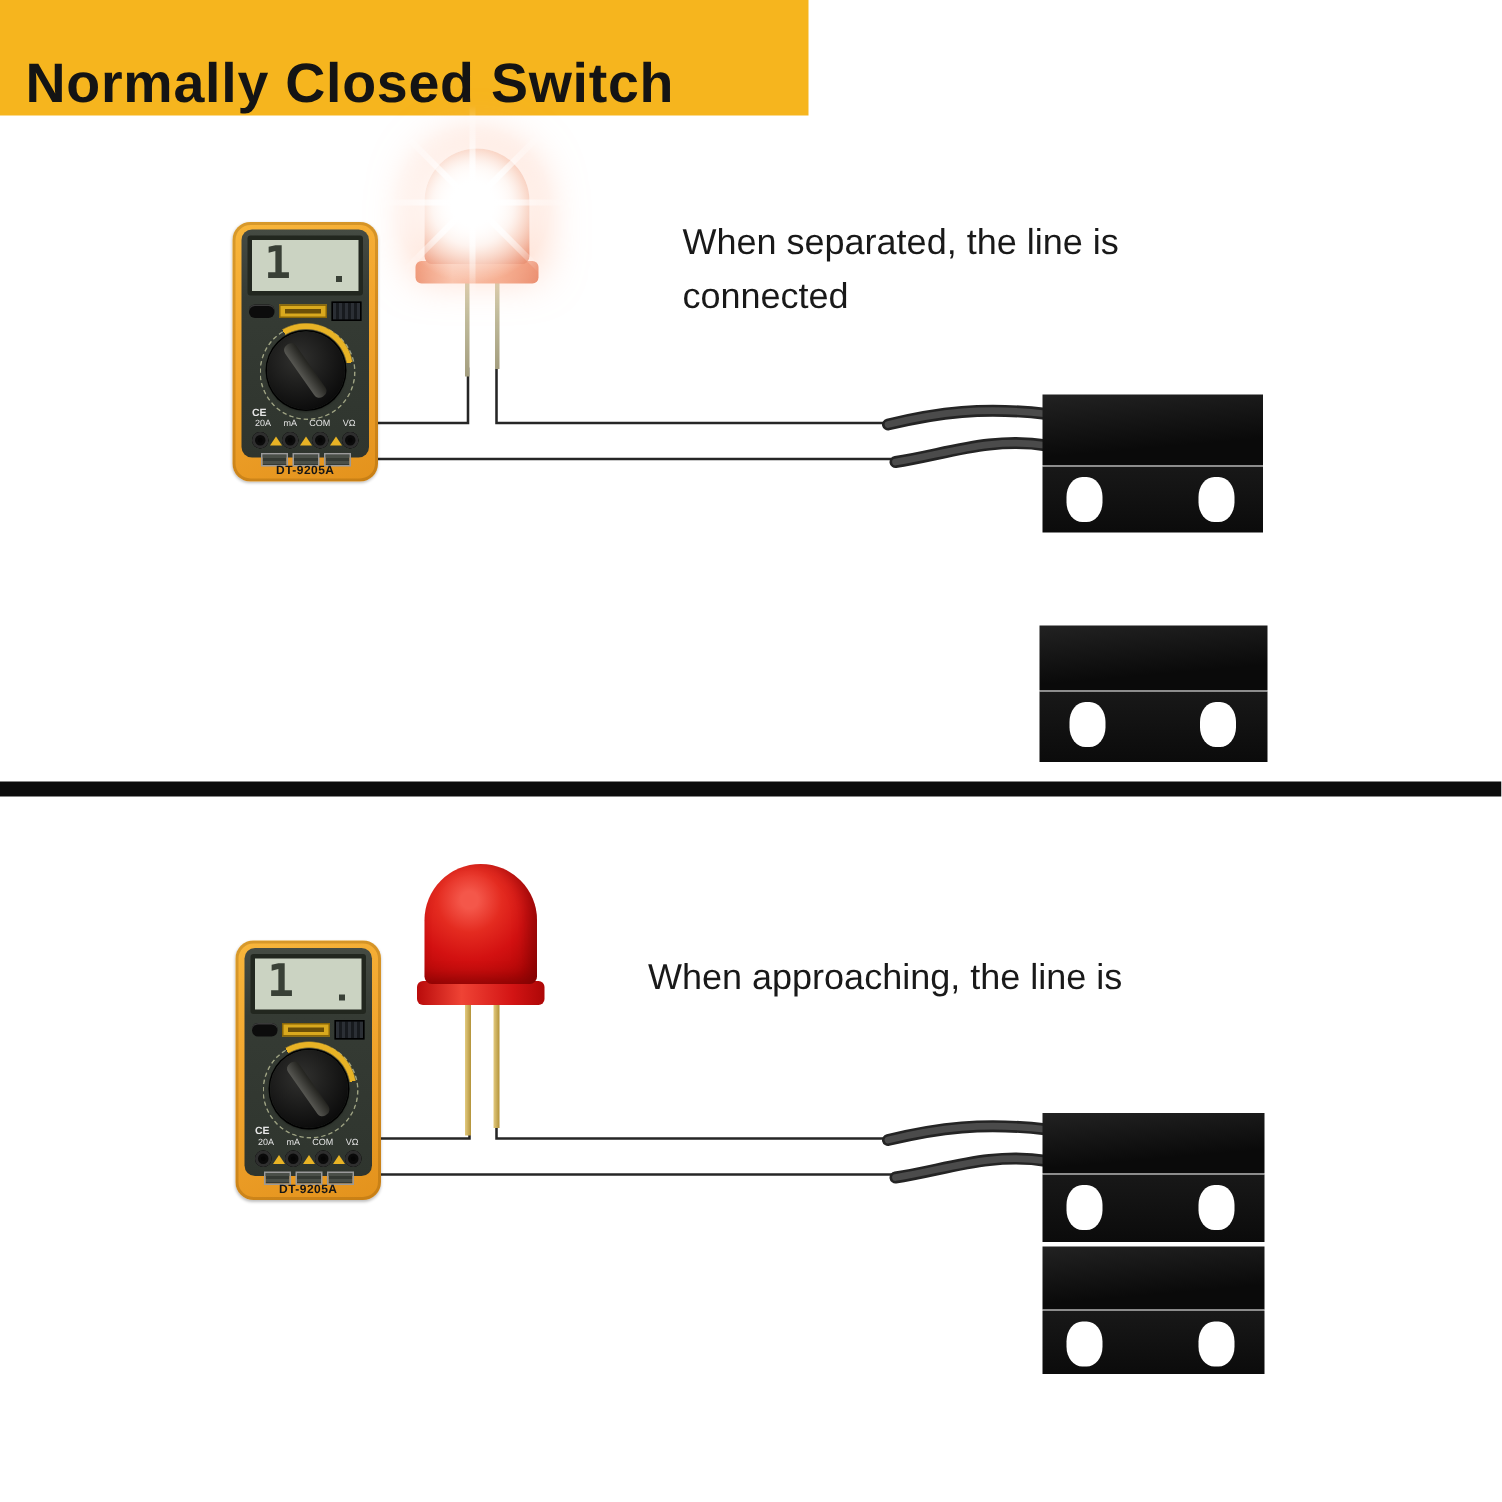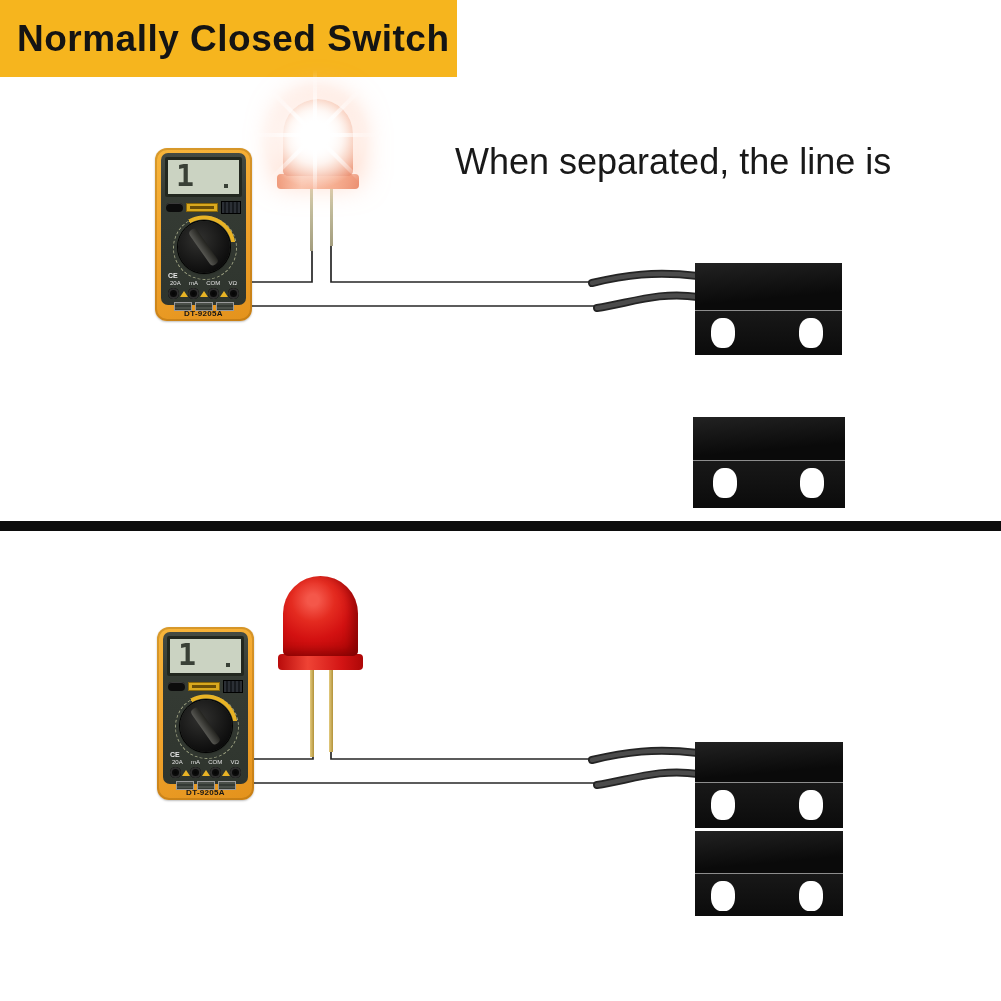--- a/index.html
+++ b/index.html
@@ -1,29 +1,29 @@
 <!DOCTYPE html>
 <html><head>
 <meta charset="utf-8">
 <style>
   html,body{margin:0;padding:0;background:#ffffff;}
   body{width:1001px;height:1001px;position:relative;overflow:hidden;
        font-family:"Liberation Sans", sans-serif;}
   .abs{position:absolute;}
 
   
-  .banner{left:0;top:0;width:457px;height:77px;background:#F6B51E;
-          display:flex;align-items:center;padding-left:17px;box-sizing:border-box;}
+  .banner{left:0;top:0;width:539px;height:77px;background:#F6B51E;
+          display:flex;align-items:flex-end;padding-left:17px;box-sizing:border-box;}
   .banner-text{font-size:37px;font-weight:700;color:#141414;letter-spacing:0.5px;}
 
   
   .divider{left:0;top:521px;width:1001px;height:10px;background:#0C0C0C;}
 
   
-  .caption{color:#191919;font-size:36px;line-height:36px;font-weight:400;}
+  .caption{color:#191919;font-size:24px;line-height:36px;font-weight:400;}
   .caption-top{left:455px;top:144px;width:480px;}
   .caption-bottom{left:432px;top:634px;width:520px;}
 
   
   .meter{width:97px;height:173px;border-radius:12px;
          background:linear-gradient(155deg,#f8b63b 0%,#f2a52e 45%,#e3921c 100%);
          box-shadow:inset 0 0 0 2px rgba(120,70,0,.25), 0 1px 2px rgba(0,0,0,.25);}
   .meter-face{position:absolute;left:6px;right:6px;top:5px;bottom:16px;
               background:linear-gradient(180deg,#454b43,#353b34 30%,#2f352e);
               border-radius:7px;padding:4px 4px 0 4px;box-sizing:border-box;}
@@ -181,20 +181,21 @@
     <div class="abs led-dome-on"></div>
     <div class="abs ray"></div>
     <div class="abs ray r90"></div>
     <div class="abs ray r45"></div>
     <div class="abs ray r135"></div>
     <div class="abs glow-core"></div>
   </div>
 
   <div class="abs caption caption-top">
     <div>When separated, the line is</div>
+    <div>connected</div>
   </div>
 
   <div class="abs" style="left:695px;top:263px;width:147px;">
     <div class="relay-body" style="height:47px;"></div>
     <div class="relay-flange" style="height:44px;">
       <div class="hole" style="left:16px;"></div>
       <div class="hole" style="left:104px;"></div>
     </div>
   </div>
 
@@ -255,20 +256,21 @@
   </div>
 
   <div>
     <div class="abs led-leg-off leg-b1"></div>
     <div class="abs led-leg-off leg-b2"></div>
     <div class="abs led-flange-off"></div>
     <div class="abs led-dome-off"></div>
   </div>
 
   <div class="abs caption caption-bottom">
+    <div>When approaching, the line is</div>
   </div>
 
   <div class="abs" style="left:695px;top:742px;width:148px;">
     <div class="relay-body" style="height:40px;"></div>
     <div class="relay-flange" style="height:45px;">
       <div class="hole" style="left:16px;"></div>
       <div class="hole" style="left:104px;"></div>
     </div>
   </div>
 

